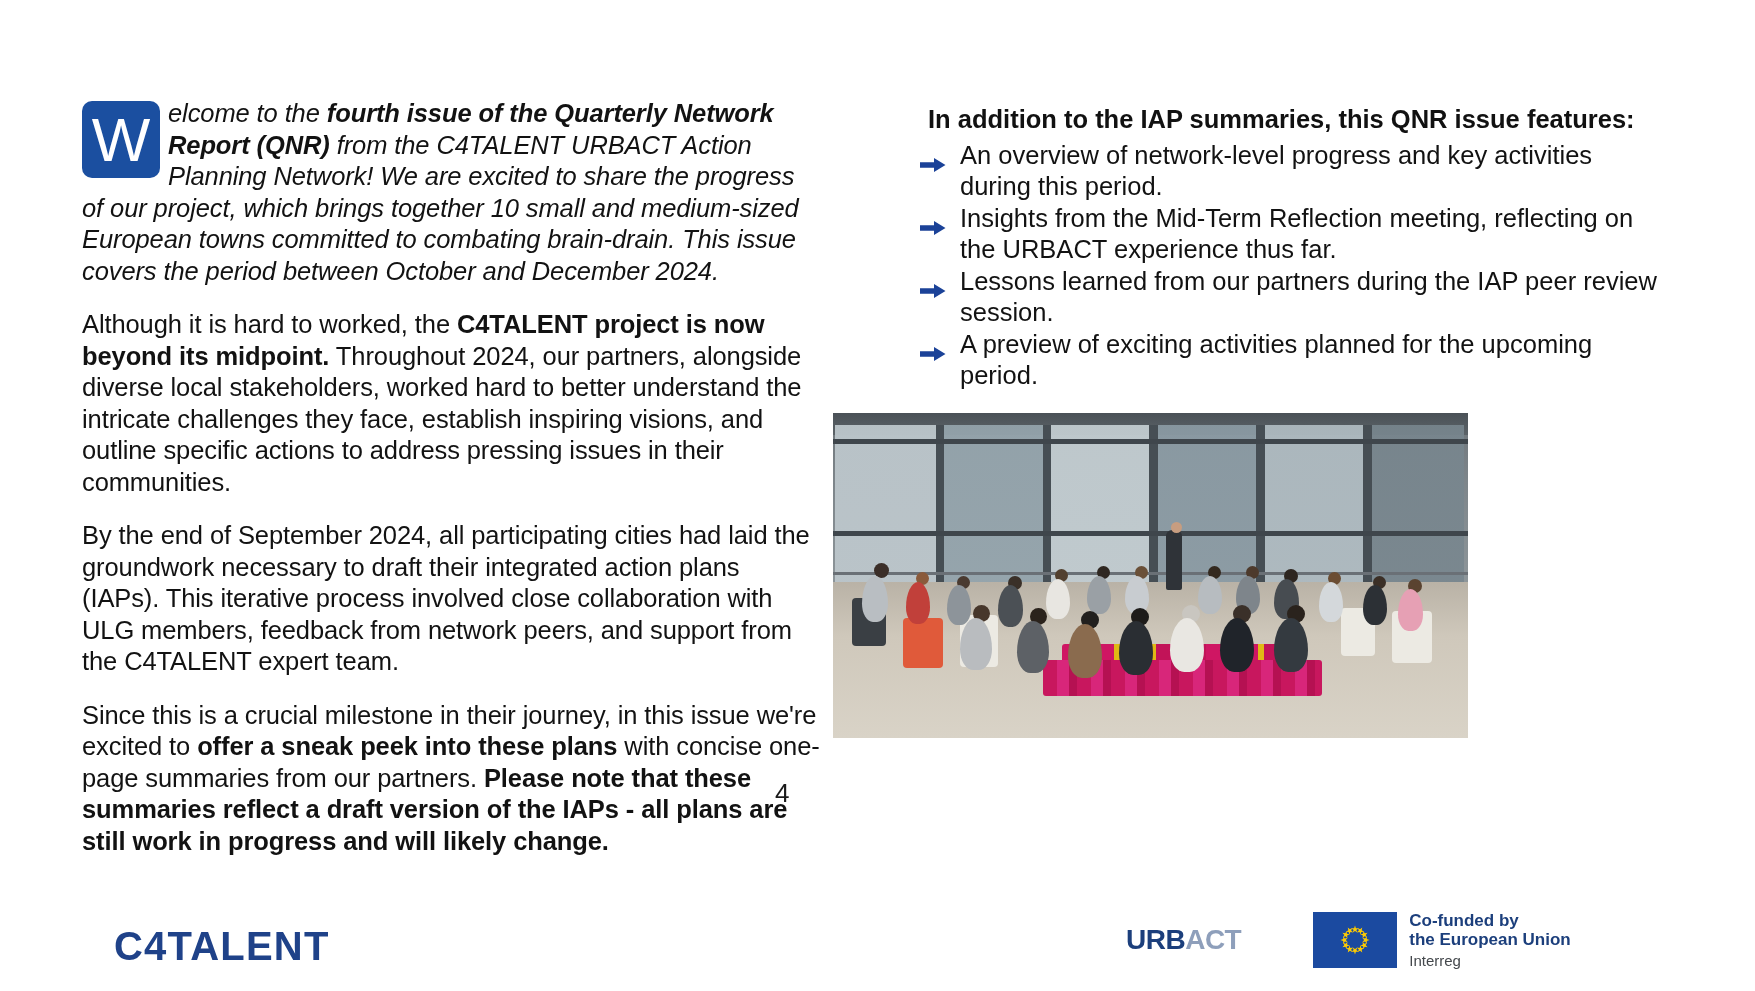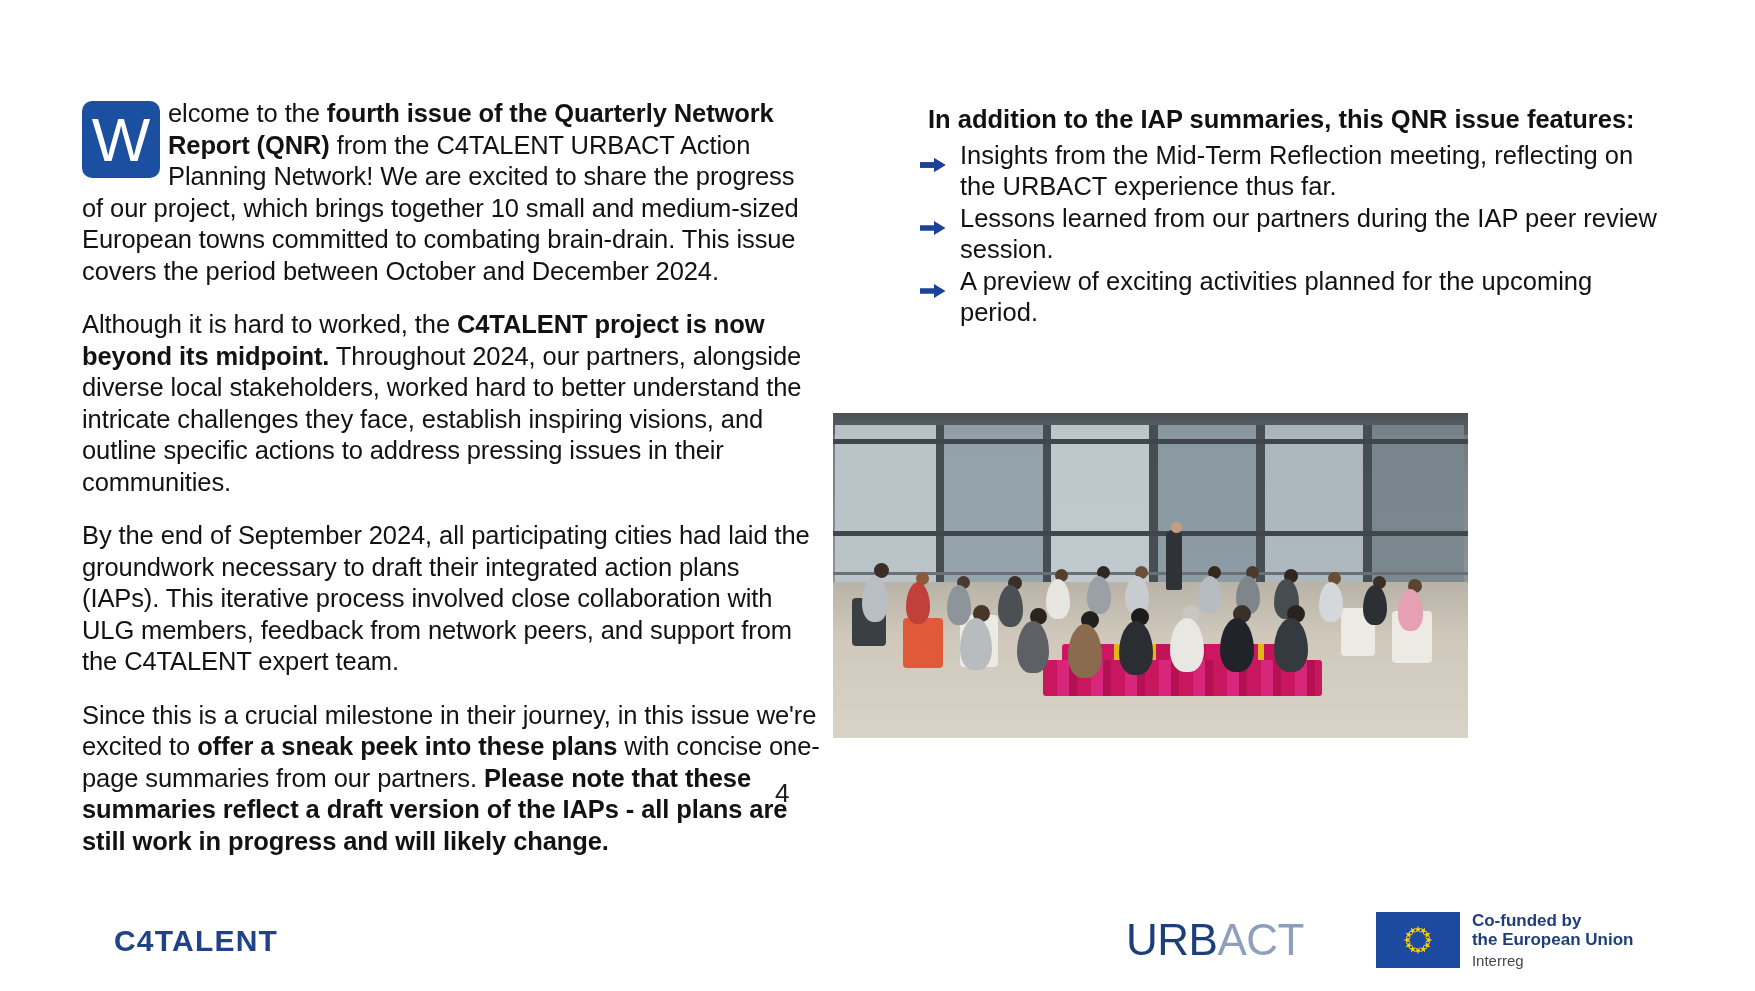--- a/index.html
+++ b/index.html
@@ -63,20 +63,21 @@
     line-height: 77px;
     font-weight: 500;
     text-align: center;
     margin: 3px 8px 0 0;
     letter-spacing: 0px;
     font-family: "Liberation Sans", sans-serif;
   }
   .dropcap-body {
     font-size: 25.5px;
     line-height: 31.5px;
+    font-style: italic;
   }
 
   
   .rc-heading {
     font-size: 25.5px;
     line-height: 31.5px;
     font-weight: bold;
     color: #111111;
     margin: 0 0 4px 8px;
   }
@@ -192,39 +193,39 @@
     font-size: 26px;
     color: #1a1a1a;
     font-family: "Liberation Sans", sans-serif;
   }
 
   
   .footer-c4talent {
     position: absolute;
     left: 114px;
     top: 924px;
-    font-size: 30px;
+    font-size: 40px;
     font-weight: bold;
     letter-spacing: 1.2px;
     color: #1f4289;
     font-family: "Liberation Sans", sans-serif;
   }
 
   .footer-right {
     position: absolute;
     left: 1126px;
     top: 908px;
     height: 64px;
     display: flex;
     align-items: center;
     gap: 28px;
   }
   .urbact-logo {
-    font-size: 44px;
-    font-weight: normal;
+    font-size: 28px;
+    font-weight: bold;
     letter-spacing: -0.5px;
     font-family: "Liberation Sans", sans-serif;
     line-height: 1;
   }
   .urbact-logo .urb { color: #1c3f7c; }
   .urbact-logo .act { color: #8e9fbb; }
 
   .eu-block {
     display: flex;
     align-items: center;
@@ -281,20 +282,21 @@
   <div class="col-right">
     <div class="rc-heading">In addition to the IAP summaries, this QNR issue features:</div>
 
     <ul class="arrow-list">
       <li>
         <span class="arrow-icon">
           <svg viewBox="0 0 26 16" width="26" height="16" aria-hidden="true">
             <path d="M0 5.2 H14 V1 L25.5 8 L14 15 V10.8 H0 Z" fill="#1b4298"></path>
           </svg>
         </span>
+        <span>An overview of network-level progress and key activities during this period.</span>
       </li>
       <li>
         <span class="arrow-icon">
           <svg viewBox="0 0 26 16" width="26" height="16" aria-hidden="true">
             <path d="M0 5.2 H14 V1 L25.5 8 L14 15 V10.8 H0 Z" fill="#1b4298"></path>
           </svg>
         </span>
         <span>Insights from the Mid-Term Reflection meeting, reflecting on the URBACT experience thus far.</span>
       </li>
       <li>

